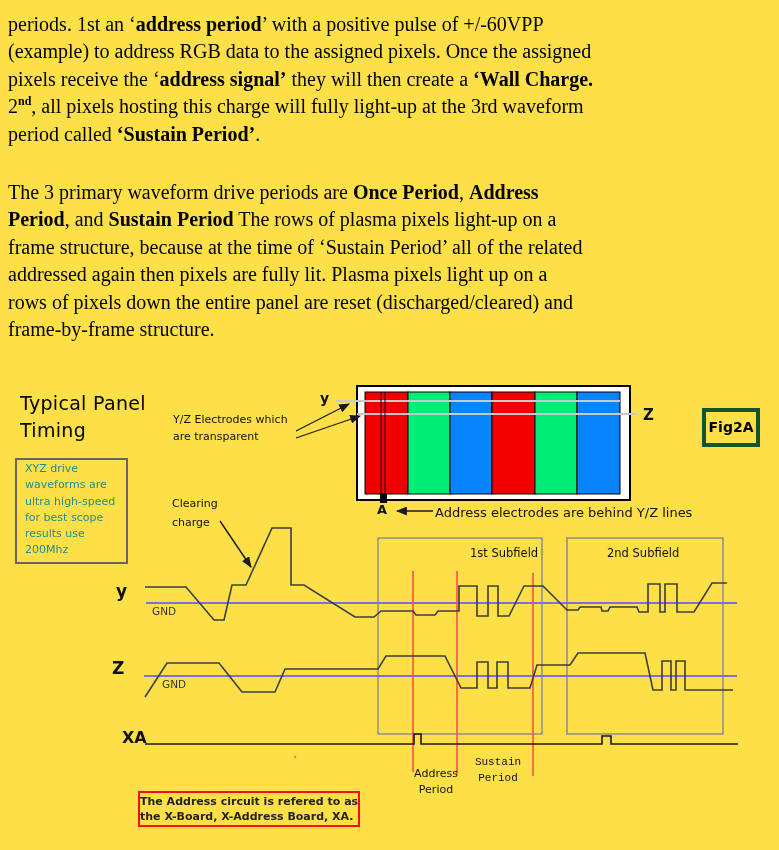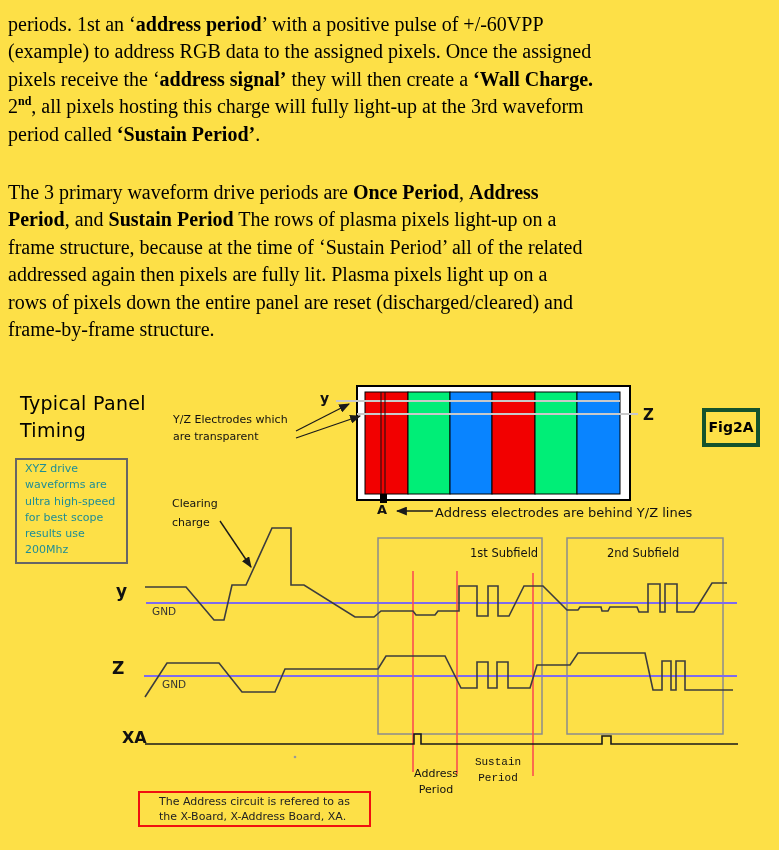--- a/index.html
+++ b/index.html
@@ -12,23 +12,23 @@
   .u{}
   .sup{vertical-align:super;font-size:12px;line-height:0;font-weight:bold;}
   .lbl{position:absolute;font-family:"DejaVu Sans",sans-serif;color:#111;white-space:pre-line;}
   #diagram-svg{position:absolute;left:0;top:0;}
   .notebox{position:absolute;left:15px;top:458px;width:101px;height:101px;border:2px solid #666;
            padding:1px 0 0 8px;color:#1e8d96;font-family:"DejaVu Sans",sans-serif;
            font-size:11px;line-height:16.3px;white-space:pre-line;}
   .figbox{position:absolute;left:702px;top:408px;width:50px;height:31px;border:4px solid #14532d;
           font-family:"DejaVu Sans",sans-serif;font-weight:bold;font-size:14px;
           text-align:center;line-height:31px;}
-  .rednote{position:absolute;left:138px;top:791px;border:2px solid #f01010;padding:1px 19px;
+  .rednote{position:absolute;left:138px;top:791px;border:2px solid #f01010;padding:1px 0;
            font-family:"DejaVu Sans",sans-serif;font-size:11px;line-height:15px;color:#222;
-           width:max-content;white-space:pre-line;}
+           width:max-content;white-space:pre-line;font-weight:bold;}
 </style>
 </head>
 <body>
 
 <div class="page">
 
   <div id="paragraphs">
       <div class="para">
         <div class="tline"><span>periods. 1st an ‘</span><span class="b">address period</span><span>’ with a positive pulse of +/-60VPP</span></div>
         <div class="tline"><span>(example) to address RGB data to the assigned pixels. Once the assigned</span></div>

